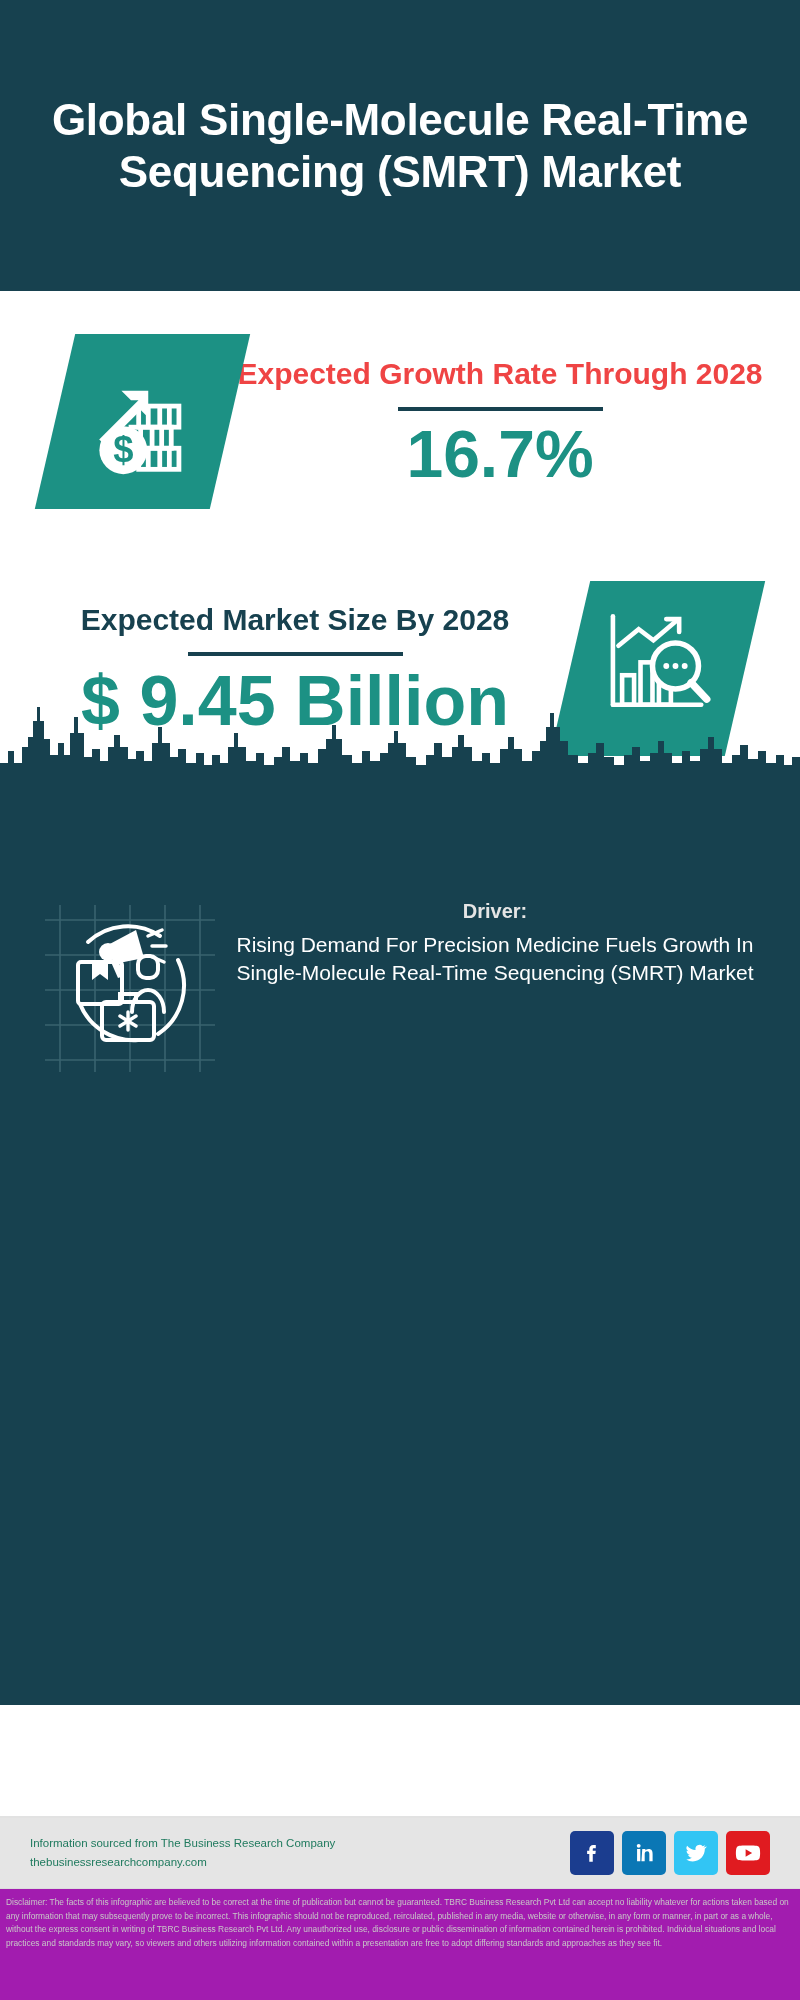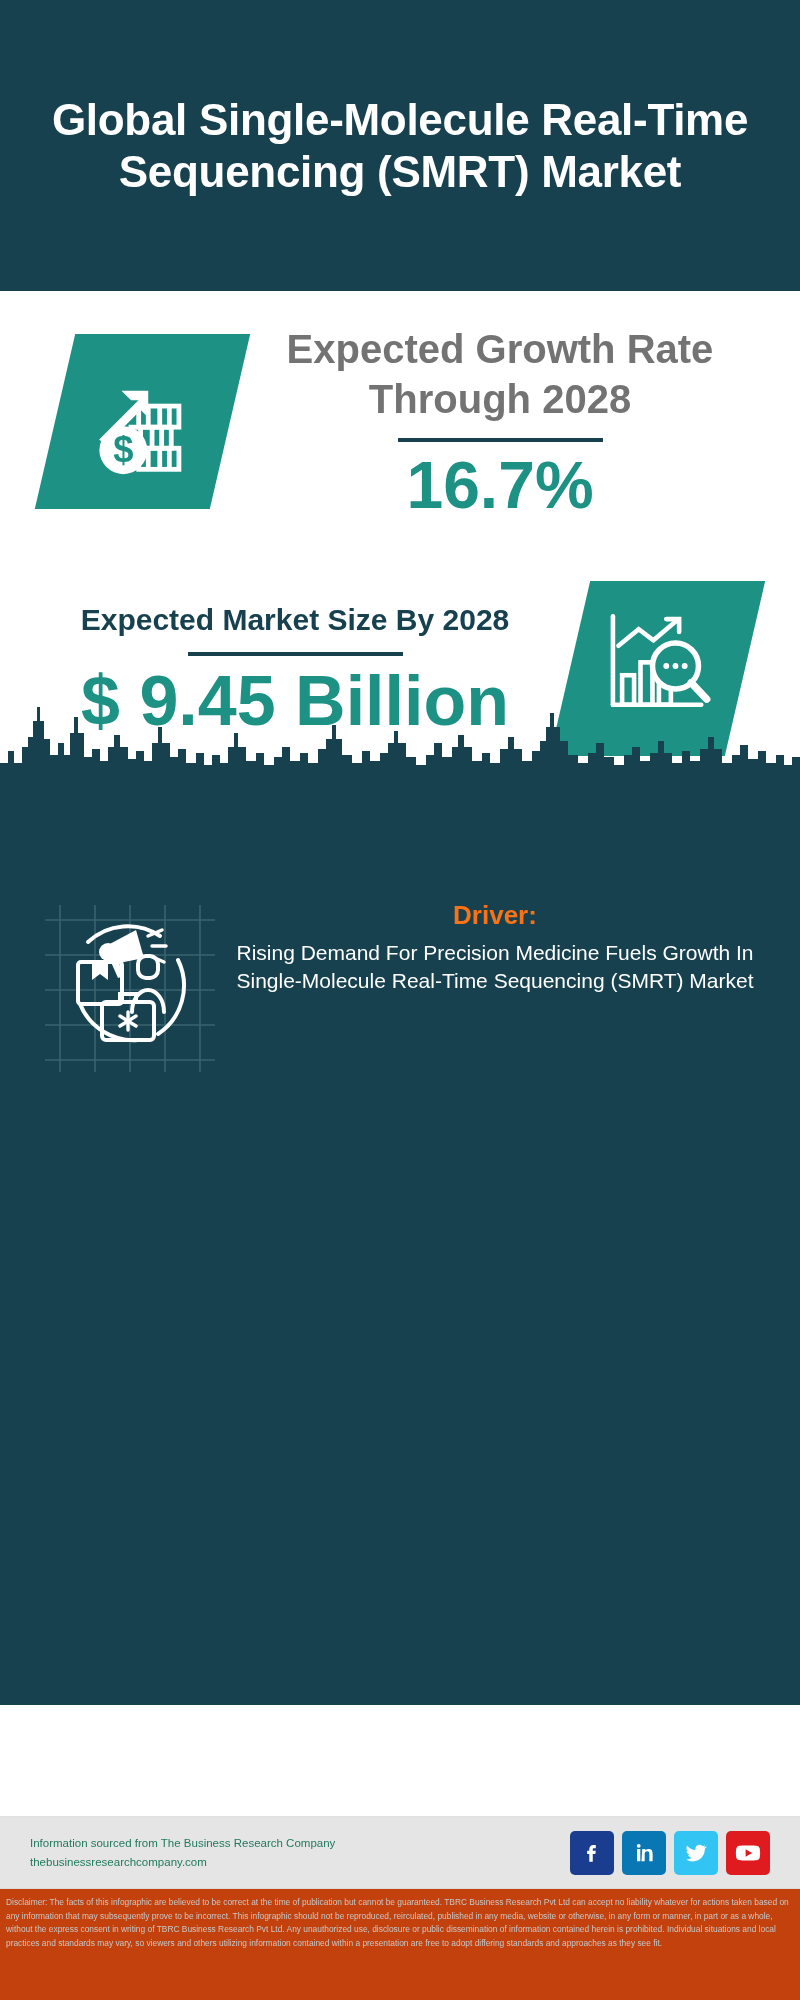--- a/index.html
+++ b/index.html
@@ -40,21 +40,21 @@
     width:175px; height:175px;
     background:#1c9184;
     transform:skewX(-13deg);
     display:flex; align-items:center; justify-content:center;
     flex:none;
   }
   .skew-inner { transform:skewX(13deg); display:flex; align-items:center; justify-content:center; }
   .growth-badge-wrap { margin-left:55px; }
   .growth-text { flex:1; text-align:center; padding-right:30px; }
   .growth-title {
-    color:#737373; font-size:40px; font-weight:bold; line-height:1.25;
+    color:#ef4444; font-size:30px; font-weight:bold; line-height:1.25;
   }
   .rule-dark { width:205px; height:4px; background:#17414f; margin:14px auto 10px; }
   .big-value { color:#1c9184; font-size:66px; font-weight:bold; line-height:1; }
 
   
   .size-block {
     height:235px;
     position:relative;
     display:flex;
     align-items:center;
@@ -79,21 +79,21 @@
 
   .driver-row {
     position:absolute; top:115px; left:0; width:800px;
     display:flex; align-items:flex-start;
   }
   .driver-icon-box {
     width:180px; height:175px; margin-left:40px; flex:none;
     position:relative;
   }
   .driver-text { flex:1; text-align:center; padding:0 40px 0 10px; }
-  .driver-label { color:#f97316; font-size:26px; font-weight:bold; margin-bottom:8px; }
+  .driver-label { color:#e5e5e5; font-size:20px; font-weight:bold; margin-bottom:8px; }
   .driver-desc { color:#ffffff; font-size:21px; font-weight:normal; line-height:1.32; }
 
   .divider-green {
     position:absolute; top:1138px; left:200px;
     width:200px; height:5px; background:#2ee6a8;
   }
 
   .region-row {
     position:absolute; top:1195px; left:0; width:800px;
     display:flex; align-items:center;
@@ -112,21 +112,21 @@
   .source-text { margin-left:30px; color:#1f7a5e; font-size:11.5px; line-height:1.65; }
   .social { display:flex; gap:8px; margin-left:auto; margin-right:30px; }
   .soc {
     width:44px; height:44px; border-radius:5px;
     display:flex; align-items:center; justify-content:center;
   }
   .soc svg { display:block; }
 
   .disclaimer {
     position:absolute; bottom:0; left:0; width:800px; height:112px;
-    background:#c2410c; border-top:1px solid #dcdcdc;
+    background:#a21caf; border-top:1px solid #dcdcdc;
     padding:7px 6px 0 6px;
     color:#c8c8c8; font-size:8.4px; line-height:1.62;
     text-align:left; word-spacing:0px;
   }
 </style>
 </head>
 <body>
 
 <div class="page">
 

